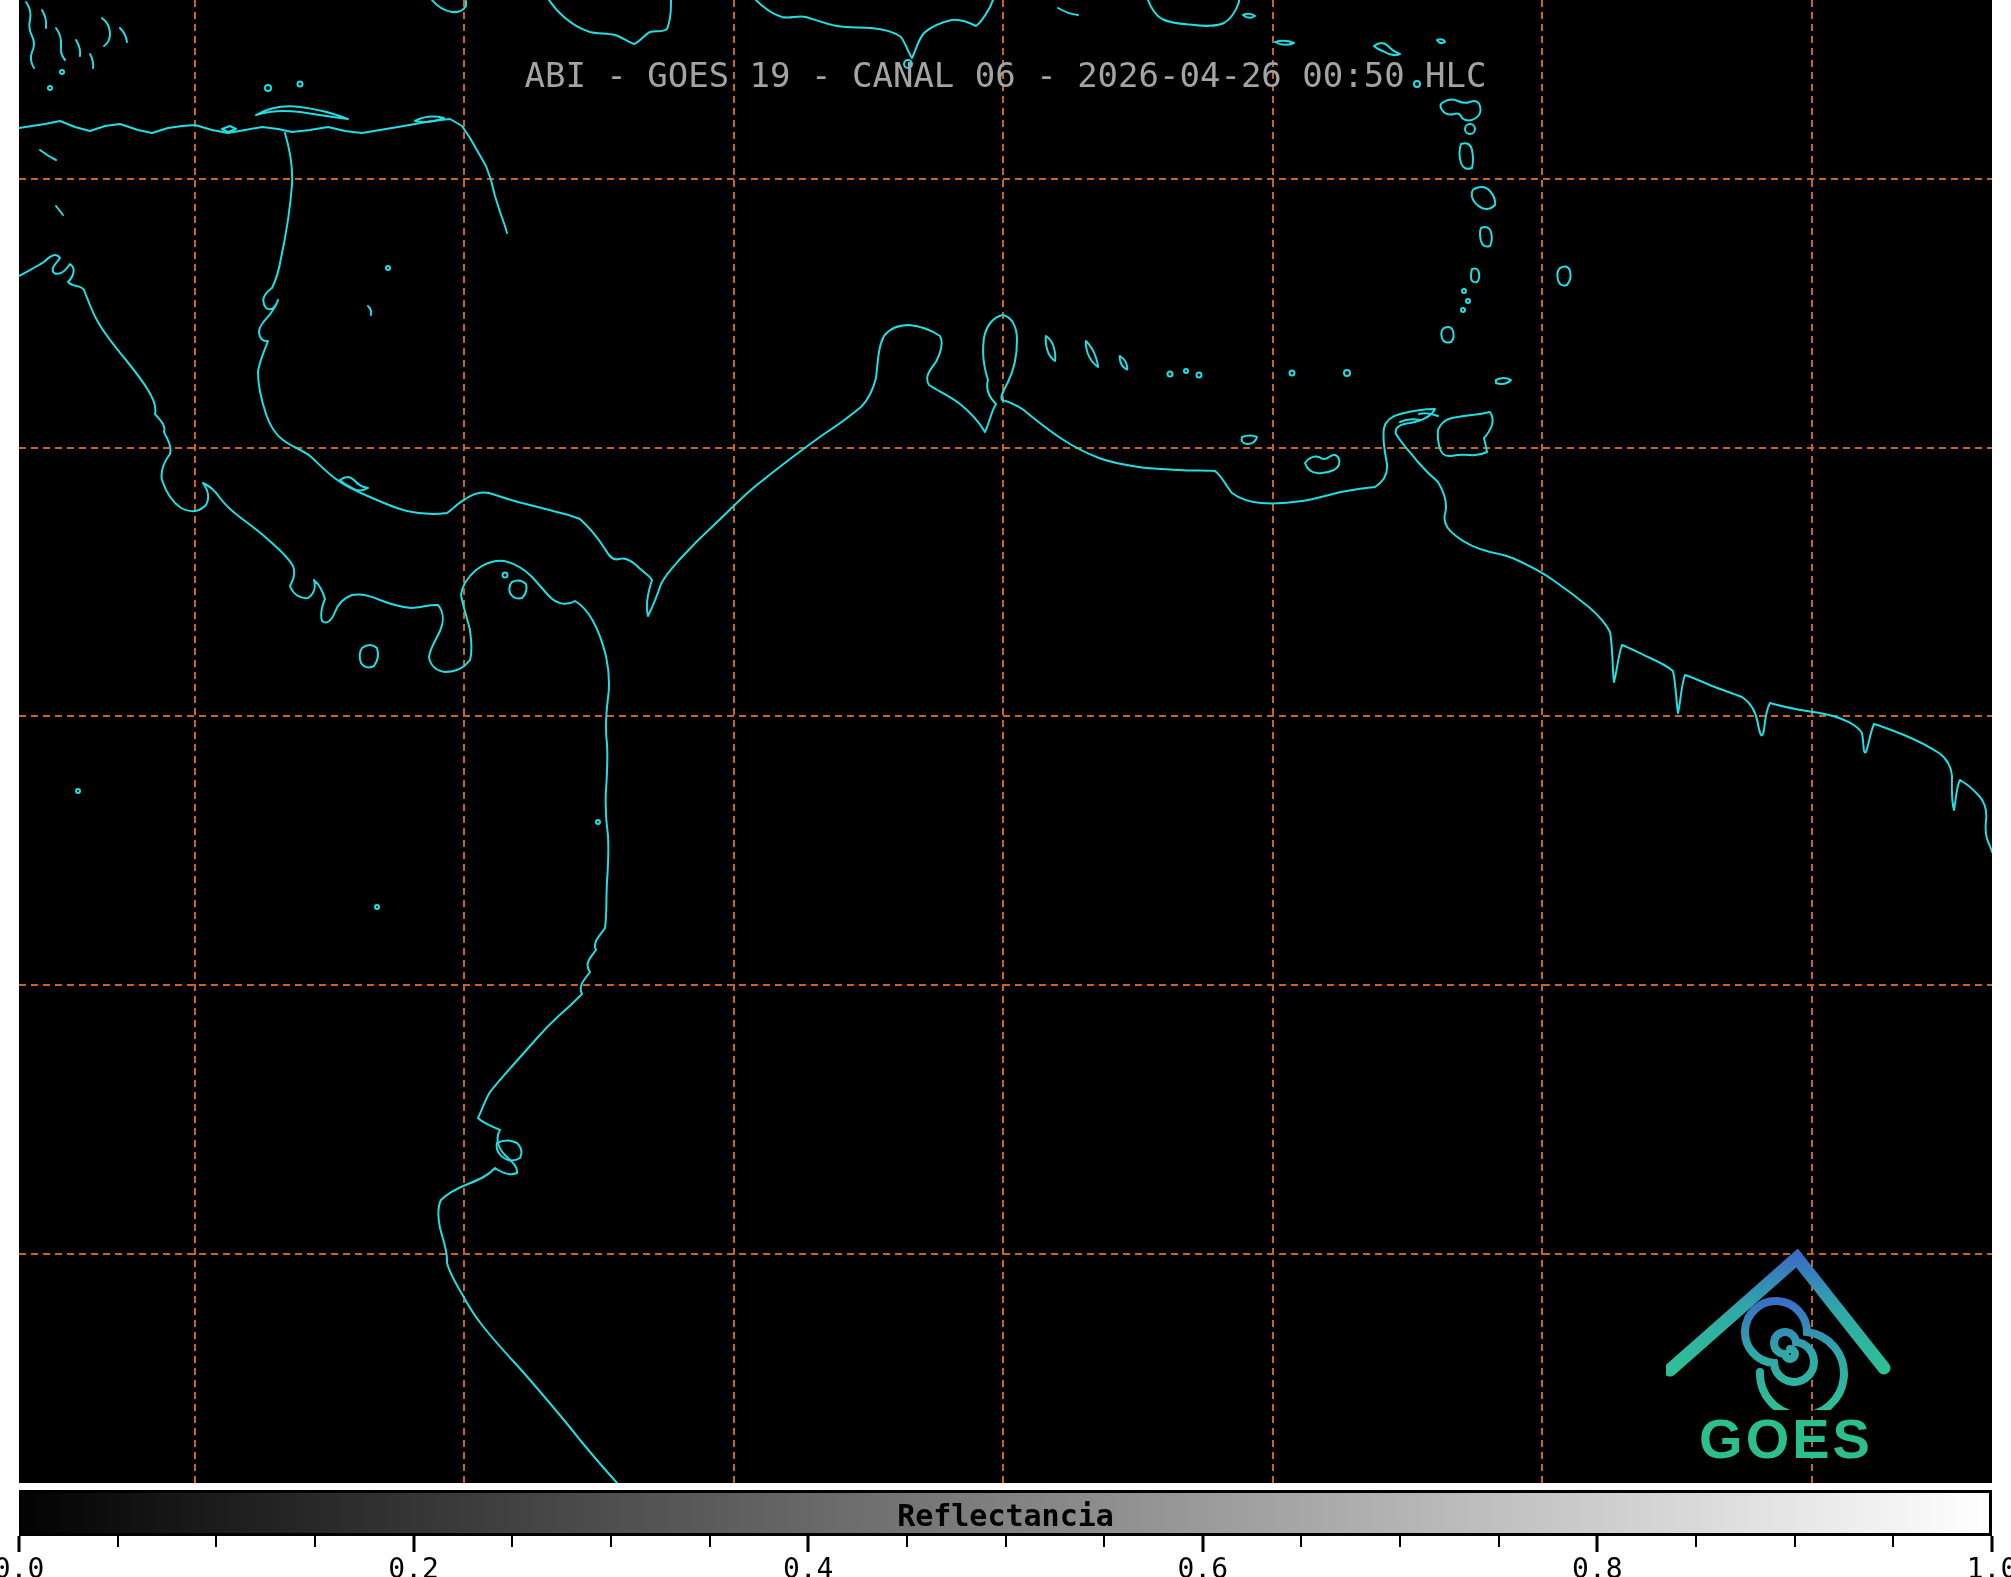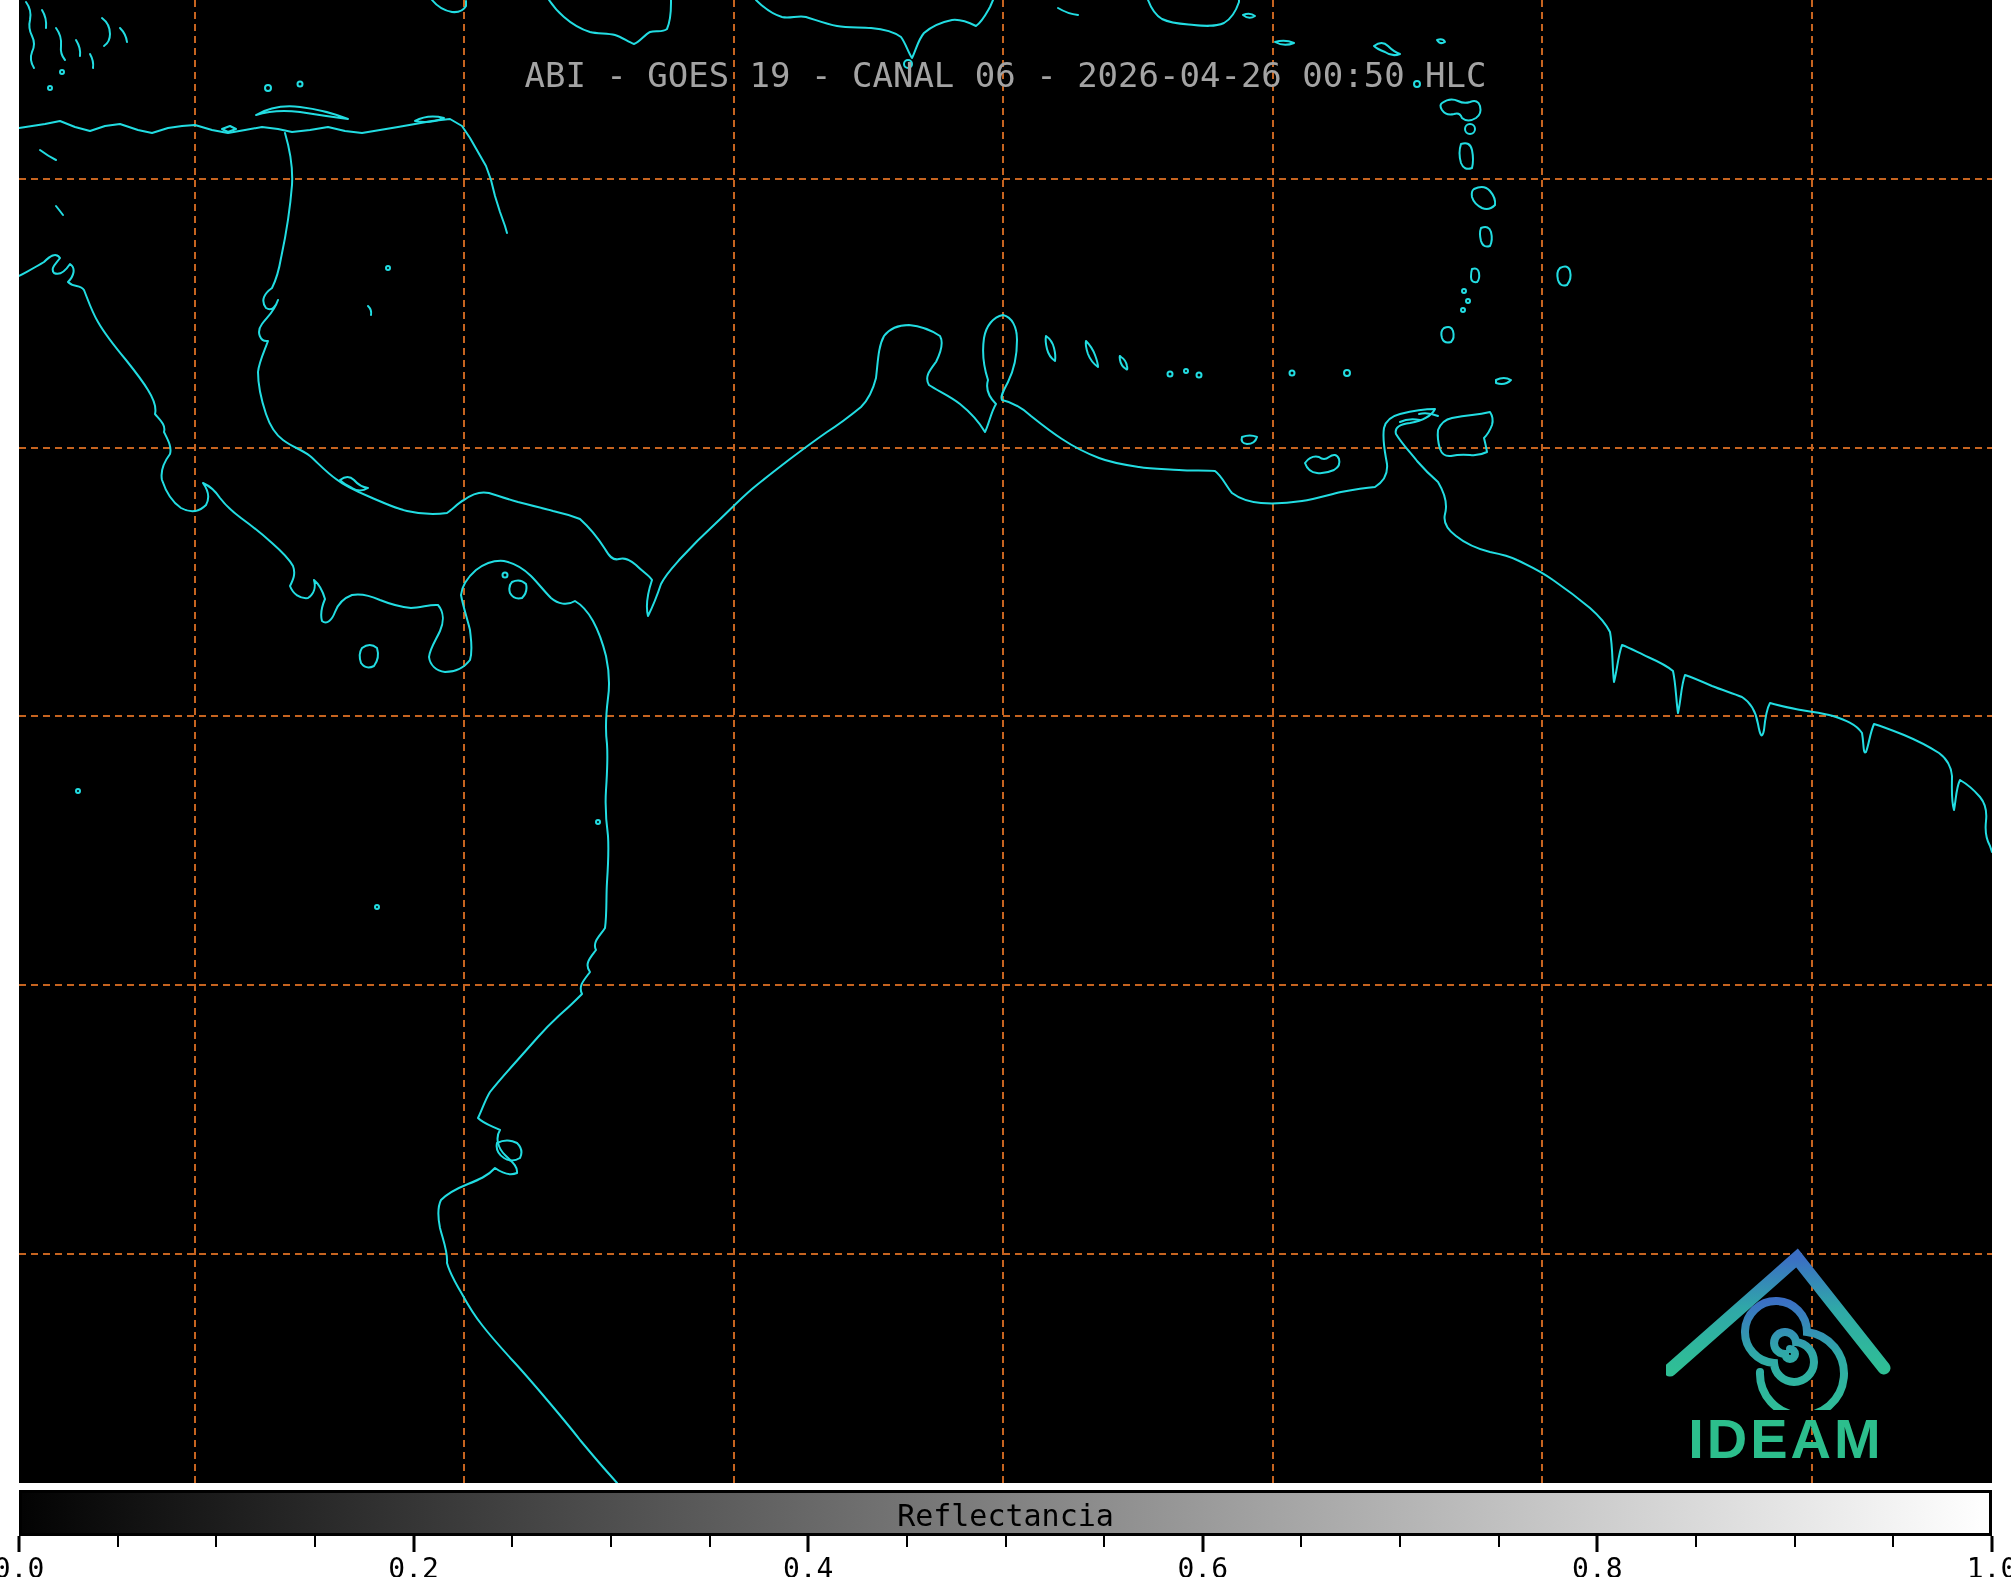--- a/index.html
+++ b/index.html
@@ -15,21 +15,21 @@
   .ideam-logo{position:absolute;left:1647px;top:1248px;width:240px;height:224px;}
   .logo-mark{display:block;width:240px;height:162px;}
   .logo-text{margin-top:-4px;text-align:center;color:#2CBE8C;
              font-family:"Liberation Sans",sans-serif;font-weight:bold;
              font-size:56px;letter-spacing:3px;}
   .colorbar-area{position:absolute;left:19px;top:1490px;width:1973px;height:87px;}
   .cbar-strip{position:absolute;left:0;top:0;width:1973px;height:46px;
               box-sizing:border-box;border:3px solid #000;
               background:linear-gradient(to right,#030303,#ffffff);}
   .cbar-title{position:absolute;left:0;top:5px;width:100%;text-align:center;
-              color:#000;font-weight:normal;font-size:30px;}
+              color:#000;font-weight:bold;font-size:30px;}
   .cbar-ticks{position:absolute;left:0;top:46px;width:1973px;height:32px;}
   .cbar-tick{position:absolute;top:0;background:#000;transform:translateX(-50%);}
   .cbar-tick.major{width:3px;height:16px;}
   .cbar-tick.minor{width:2px;height:11px;}
   .cbar-tick-label{position:absolute;top:16px;transform:translateX(-50%);
                    color:#000;font-size:28px;white-space:nowrap;}
 </style>
 </head>
 <body>
 
@@ -145,21 +145,21 @@
             <stop offset="0" stop-color="#3B6FC4"></stop>
             <stop offset="0.45" stop-color="#2FA8A8"></stop>
             <stop offset="1" stop-color="#2FBF95"></stop>
           </linearGradient>
         </defs>
         <g fill="none" stroke="url(#ideamGrad)" stroke-linecap="round">
           <path d="M4,122 L131,10 L218,120" stroke-width="13" stroke-linejoin="miter" fill="none"></path>
           <path d="M124,101 a5,5 0 1,1 -5,5 a11,11 0 1,1 11,-12 a20,20 0 1,1 -22,21 a31,31 0 1,1 33,-31 a42,42 0 1,1 -47,40" stroke-width="8"></path>
         </g>
       </svg>
-      <div class="logo-text">IDEAM</div>
+      <div class="logo-text">GOES</div>
     </div>
   </div>
 
   <div class="colorbar-area">
     <div class="cbar-strip">
       <div class="cbar-title">Reflectancia</div>
     </div>
     <div class="cbar-ticks" id="cbar-ticks">
         <div class="cbar-tick major" style="left: 0px;"></div>
         <div class="cbar-tick-label" style="left: 0px;">0.0</div>

